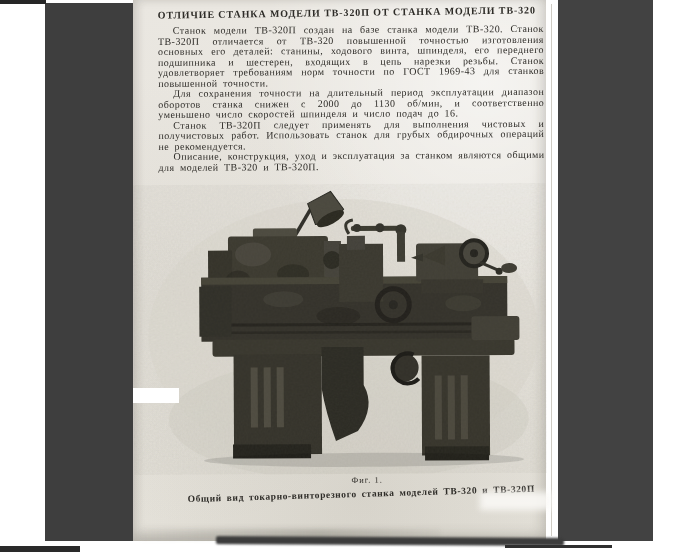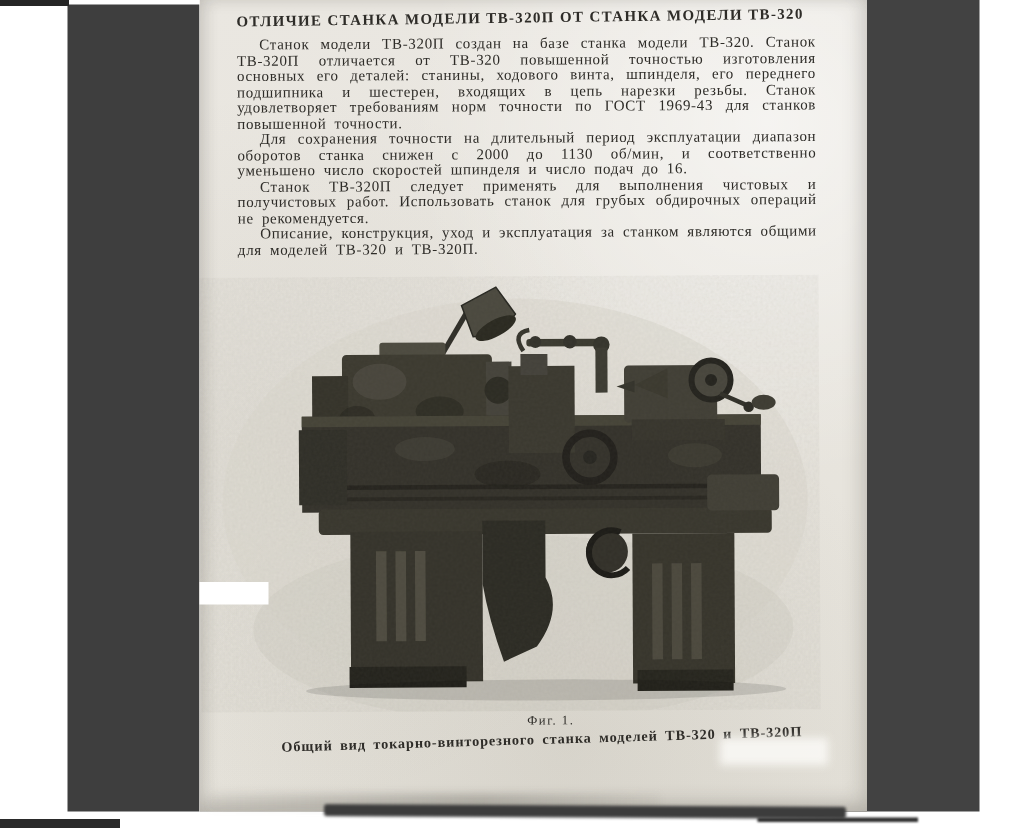--- a/index.html
+++ b/index.html
@@ -20,21 +20,20 @@
   
   .page{
     position:absolute;left:133px;top:0;width:413px;height:541px;
     background:
       radial-gradient(circle at 85% 15%, rgba(255,255,255,.55), rgba(255,255,255,0) 40%),
       radial-gradient(circle at 15% 55%, rgba(118,112,96,.07), rgba(118,112,96,0) 50%),
       radial-gradient(circle at 55% 92%, rgba(118,112,96,.13), rgba(118,112,96,0) 45%),
       linear-gradient(#eae7e1,#e5e2da);
     box-shadow:inset 0 -7px 12px rgba(60,58,50,.18), inset -7px 0 12px rgba(60,58,50,.08), inset 5px 0 9px rgba(60,58,50,.07);
     color:#2e2c28;
-    padding-left:32px;
   }
   .content{position:absolute;left:0;top:0;width:100%;padding-top:7px;transform:rotate(-.3deg);}
   .doc-title{
     width:386px;margin:0 0 6px 22px;text-align:center;
     font-weight:bold;font-size:10px;letter-spacing:.9px;line-height:12px;transform:rotate(-.5deg);
   }
   .textcol{width:386px;margin-left:26px;}
   .textcol p{
     margin:0;text-align:justify;text-indent:15px;
     font-size:10px;line-height:10.5px;letter-spacing:.45px;word-spacing:2.5px;

